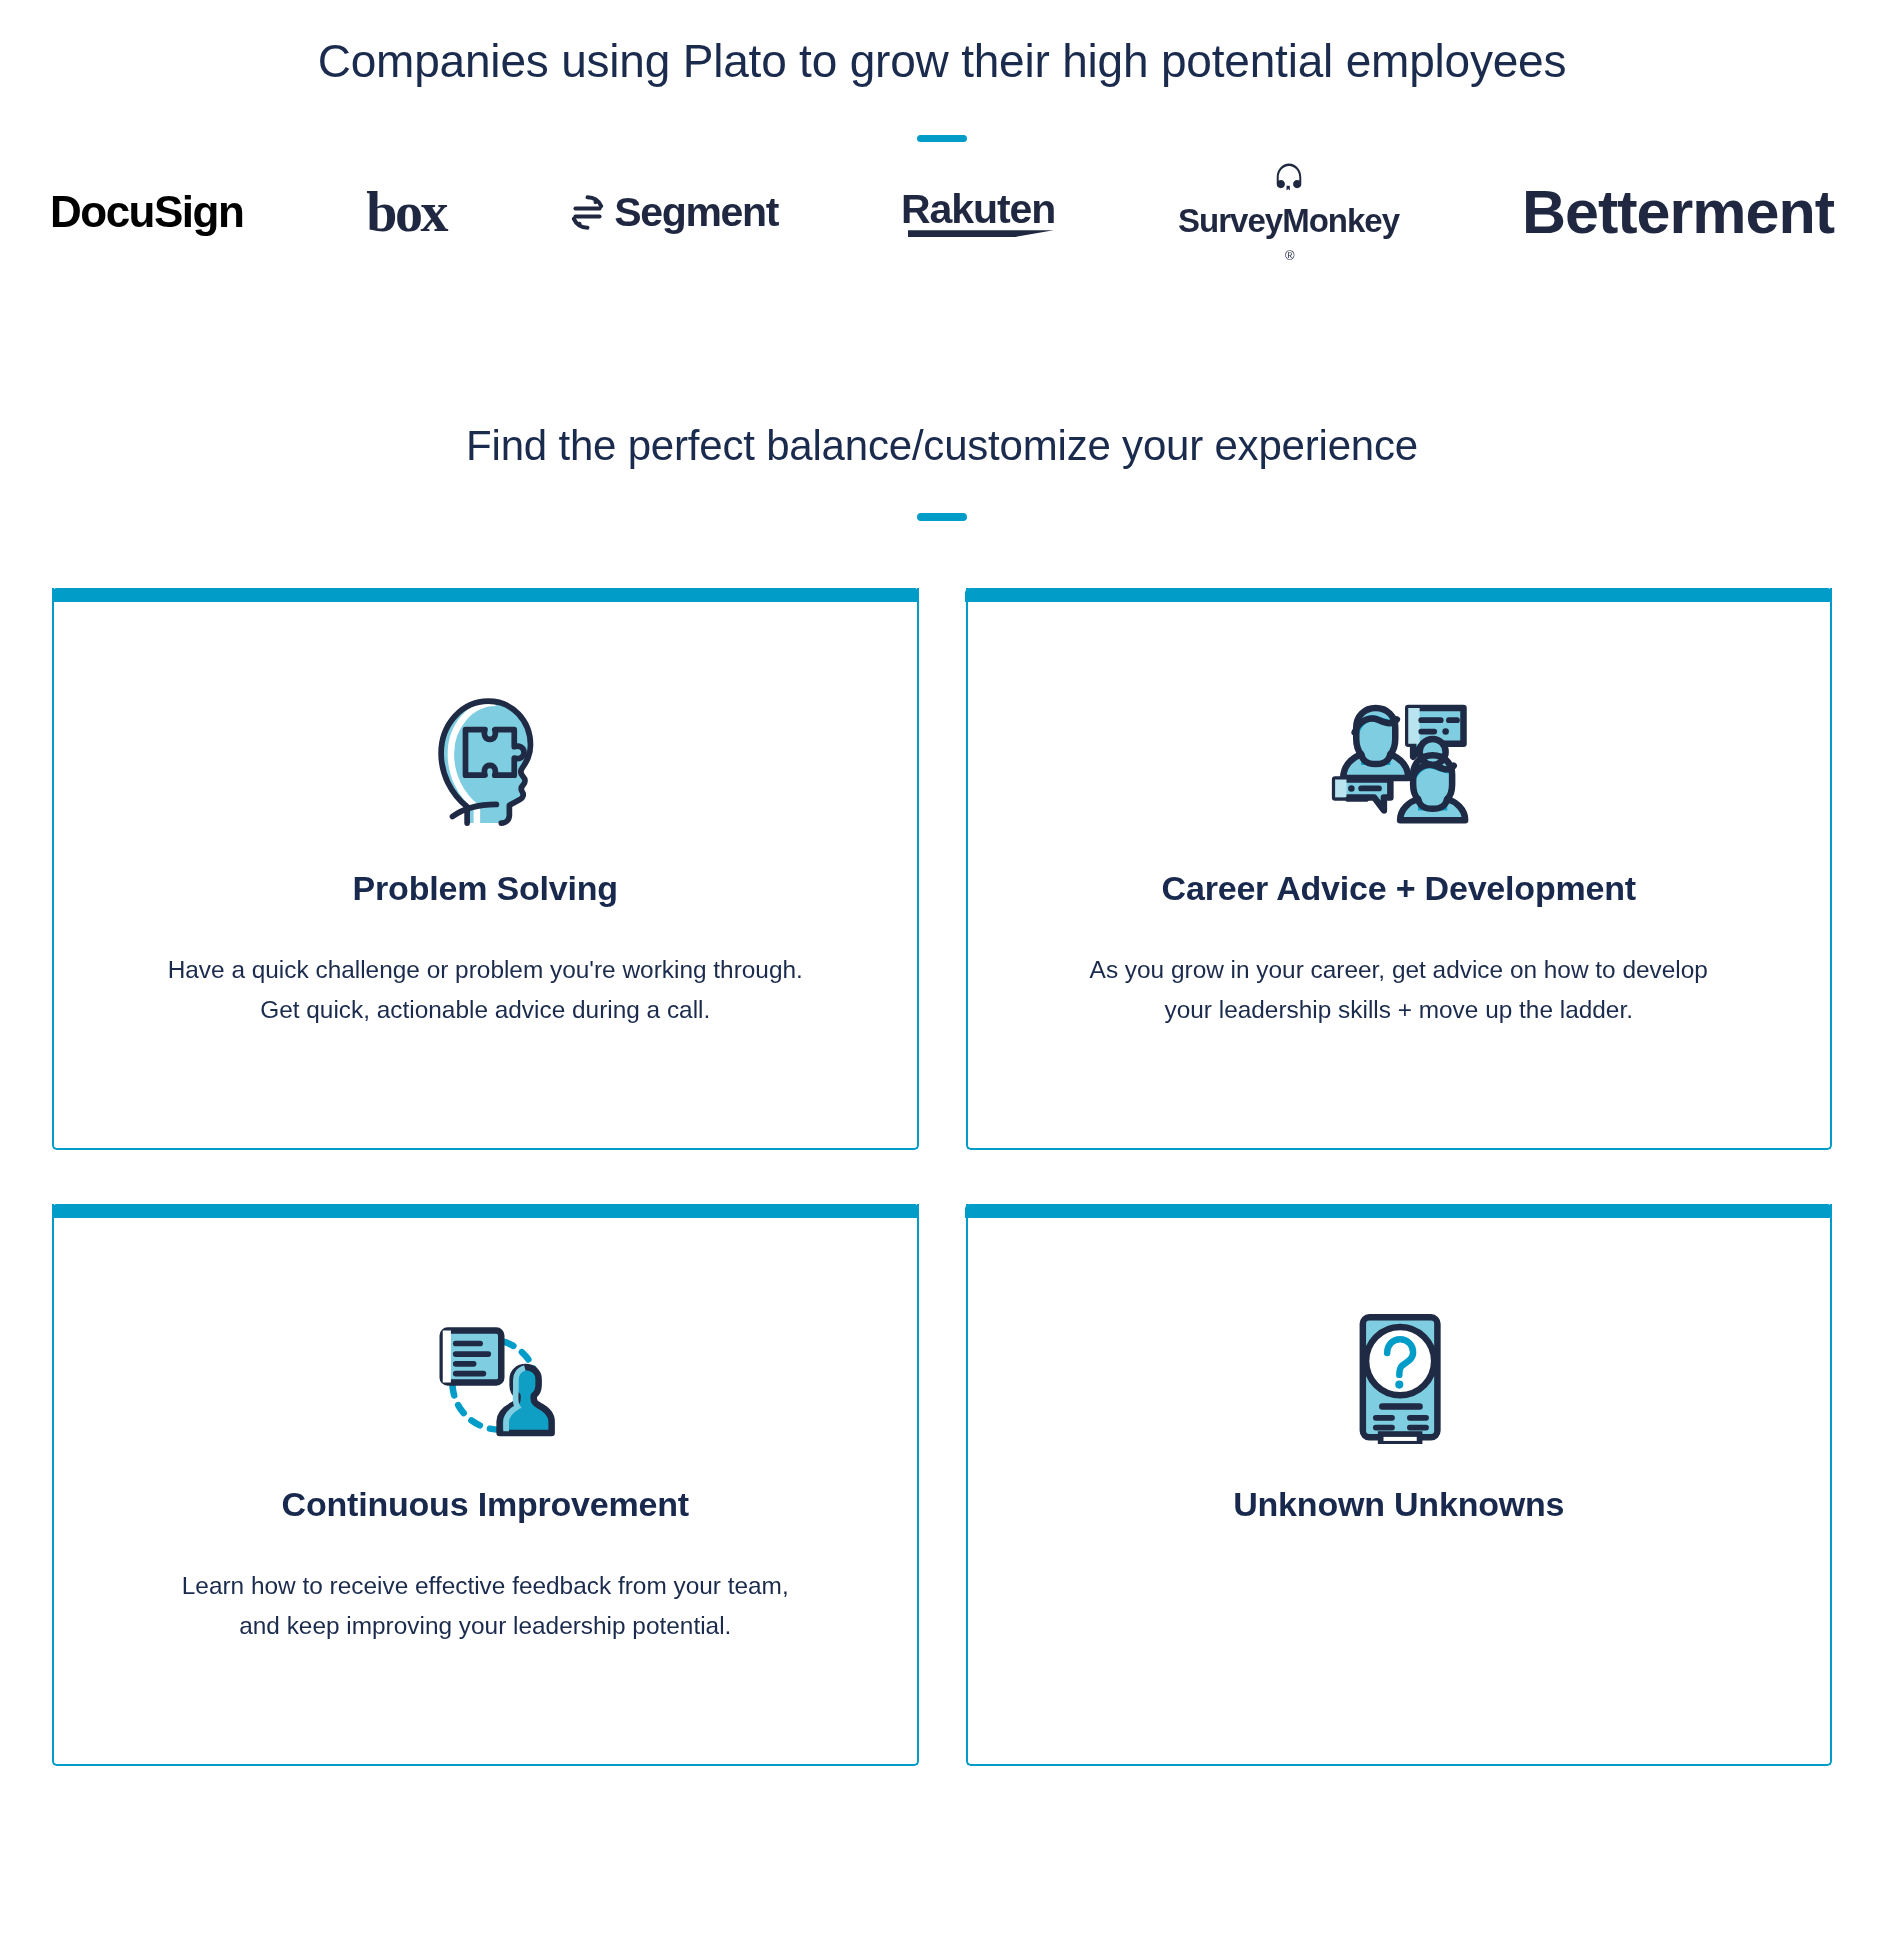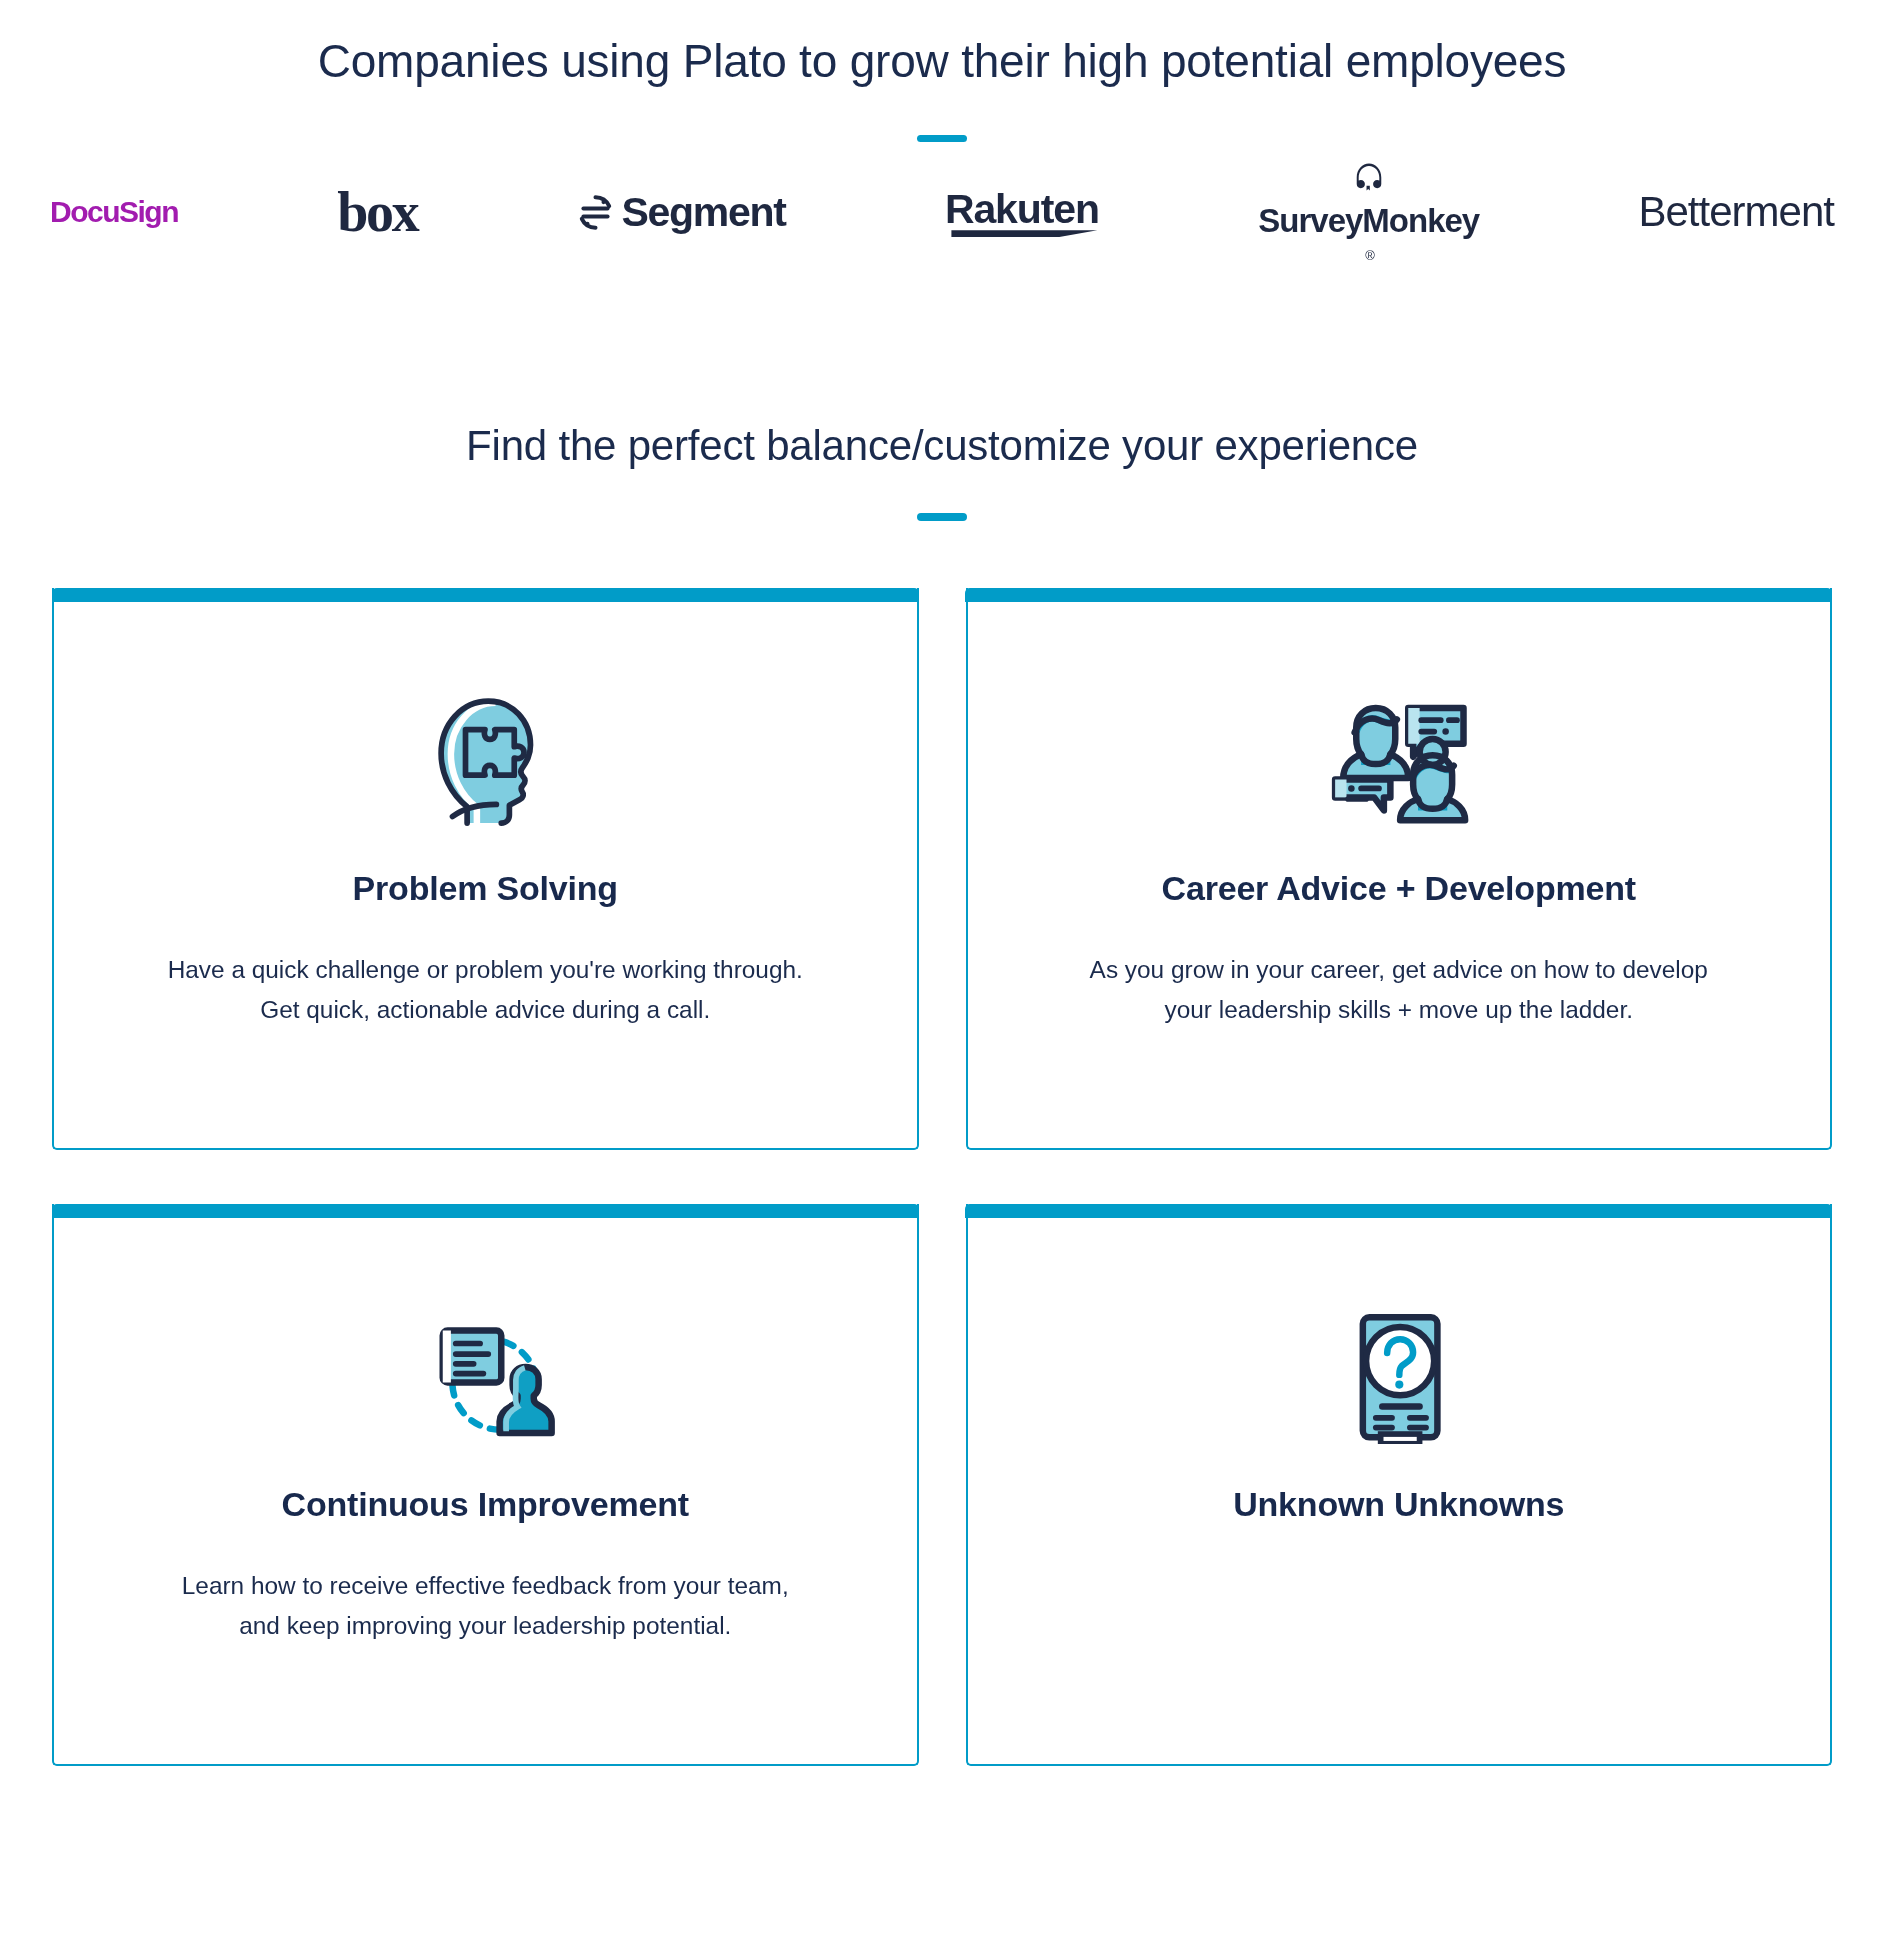--- a/index.html
+++ b/index.html
@@ -52,24 +52,24 @@
 
   .logo-item {
     display: flex;
     align-items: center;
     justify-content: center;
     color: #1f2840;
     white-space: nowrap;
   }
 
   .logo-docusign {
-    font-size: 30px;
+    font-size: 44px;
     font-weight: 700;
     letter-spacing: -1.5px;
-    color: #a21caf;
+    color: #000000;
   }
   .logo-box {
     font-size: 56px;
     font-weight: 700;
     letter-spacing: -2.4px;
     color: #1f2840;
     font-family: Liberation Serif, serif;
   }
   .logo-segment {
     font-size: 41px;
@@ -108,22 +108,22 @@
     gap: 8.1px;
     flex-direction: column;
   }
   .logo-surveymonkey .reg {
     font-size: 13px;
     vertical-align: super;
     margin-left: 1.6px;
     font-weight: 400;
   }
   .logo-betterment {
-    font-size: 42px;
-    font-weight: 400;
+    font-size: 61px;
+    font-weight: 700;
     letter-spacing: -1px;
     color: #1f2840;
   }
 
   
   .balance-section {
     margin-top: 171px;
   }
   .balance-section .section-heading {
     font-size: 42px;

